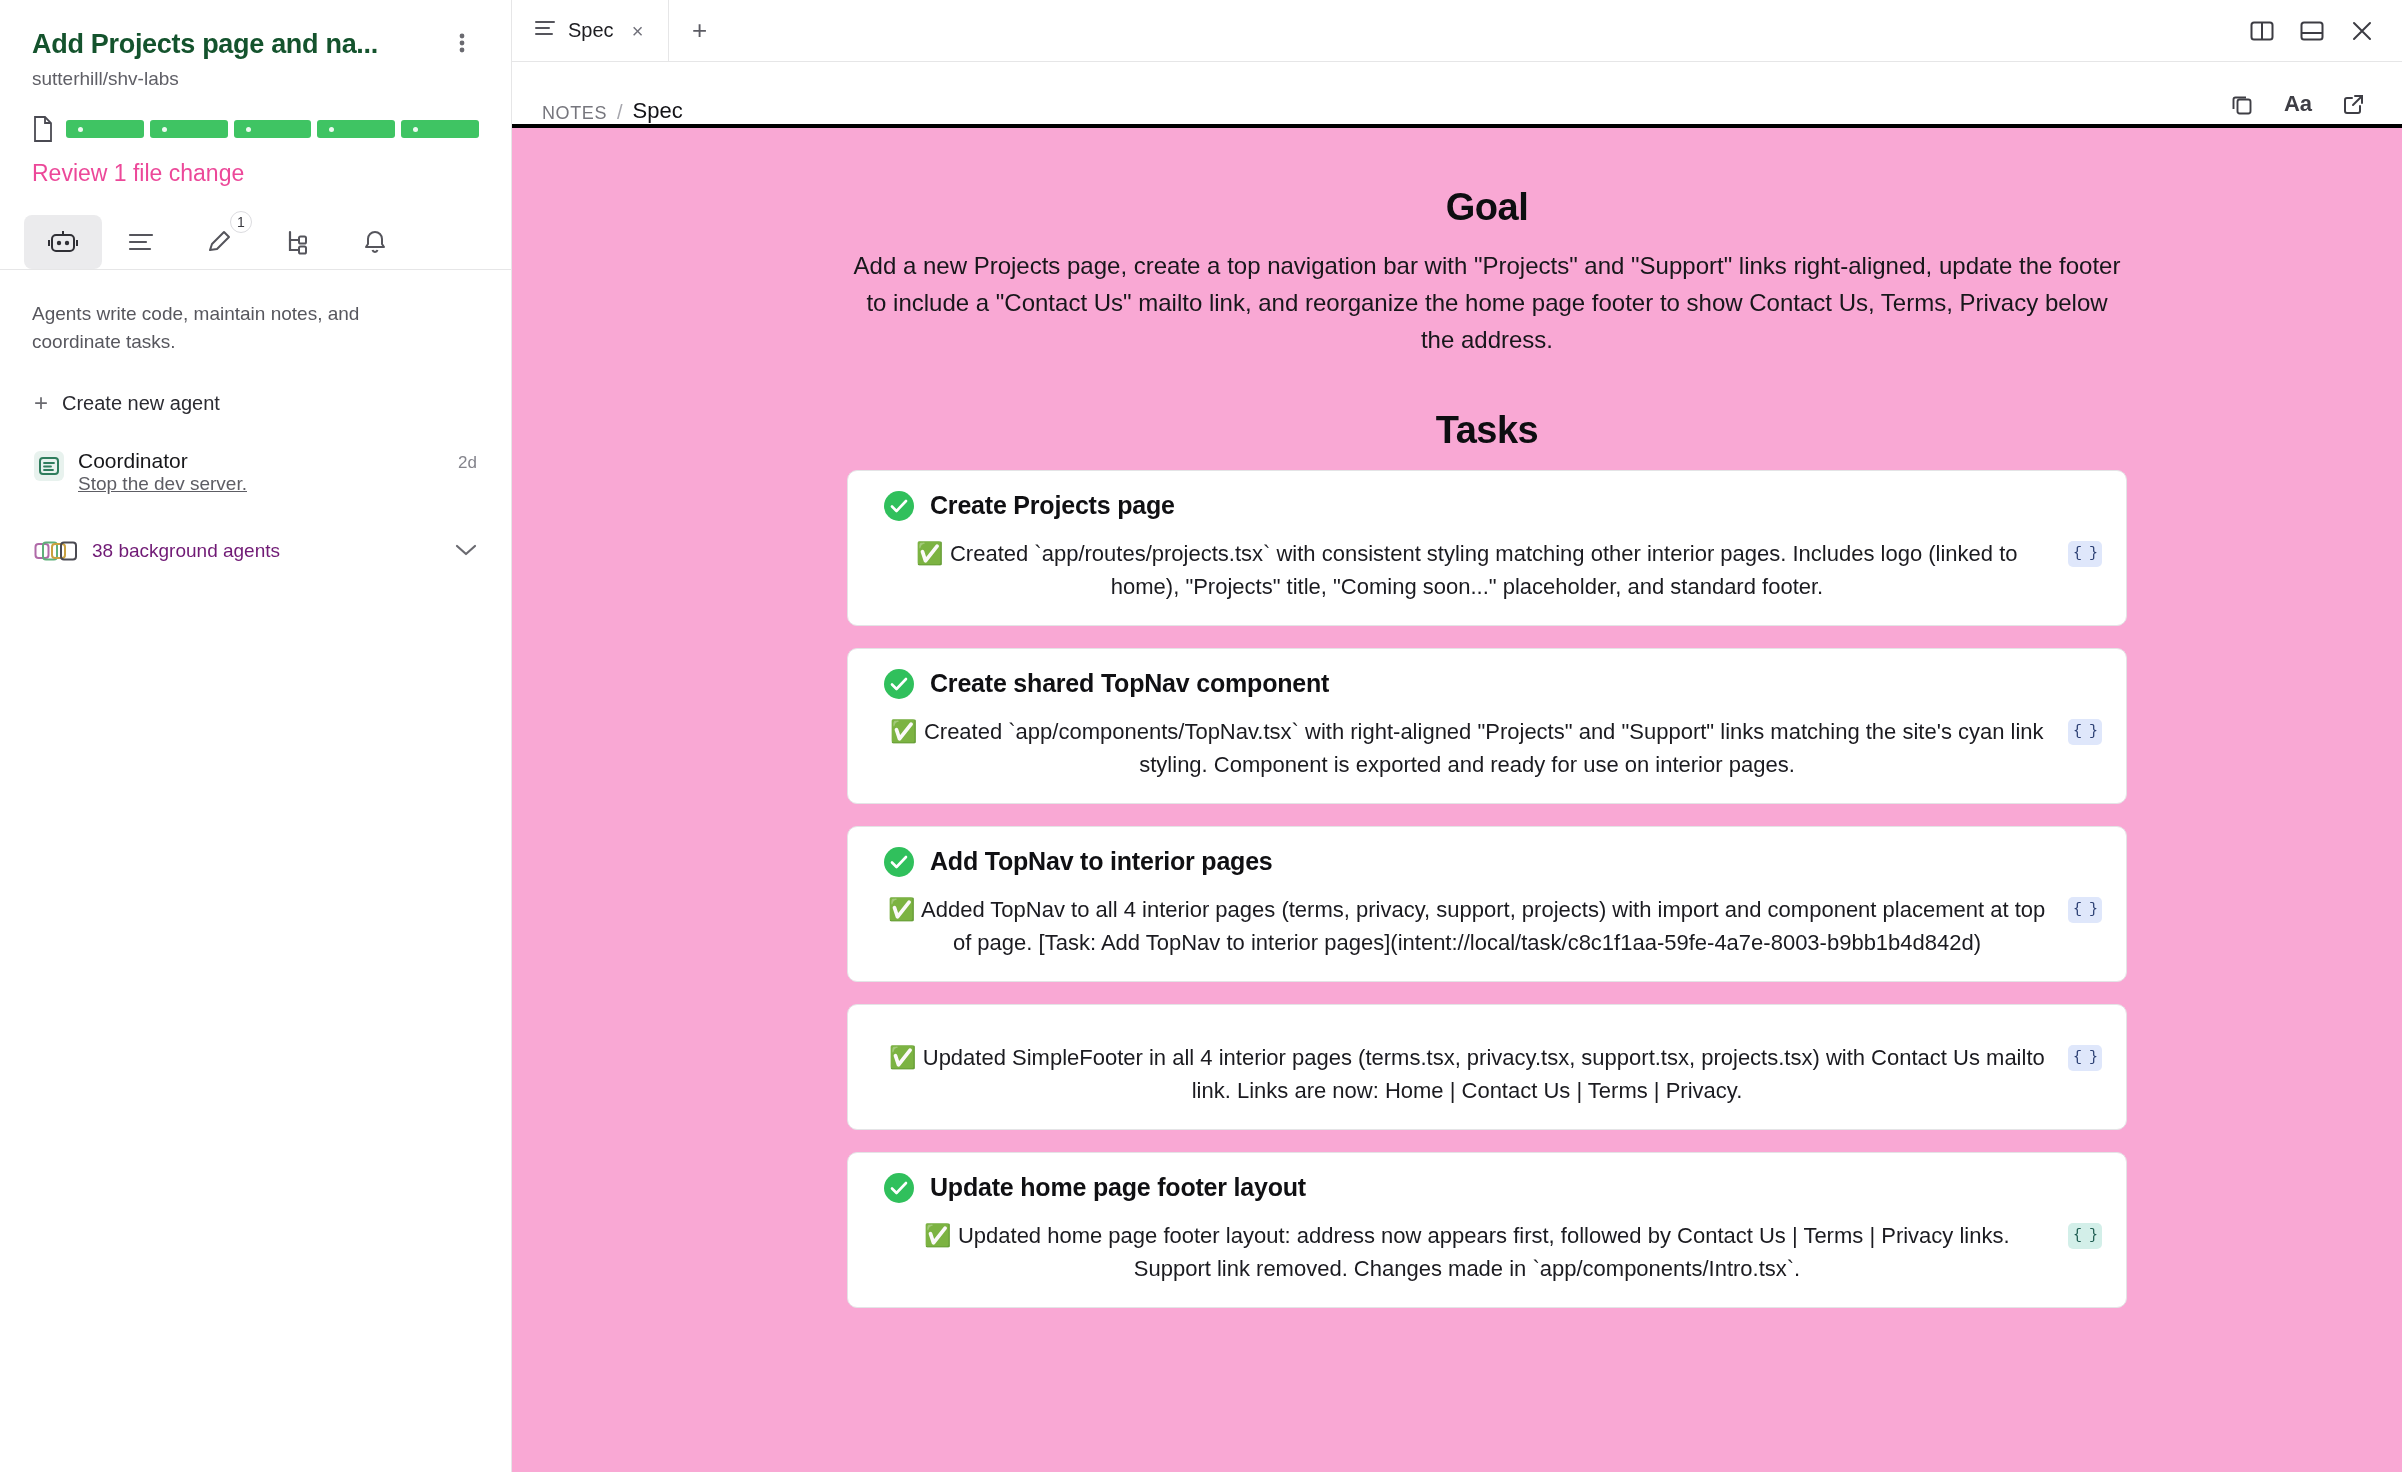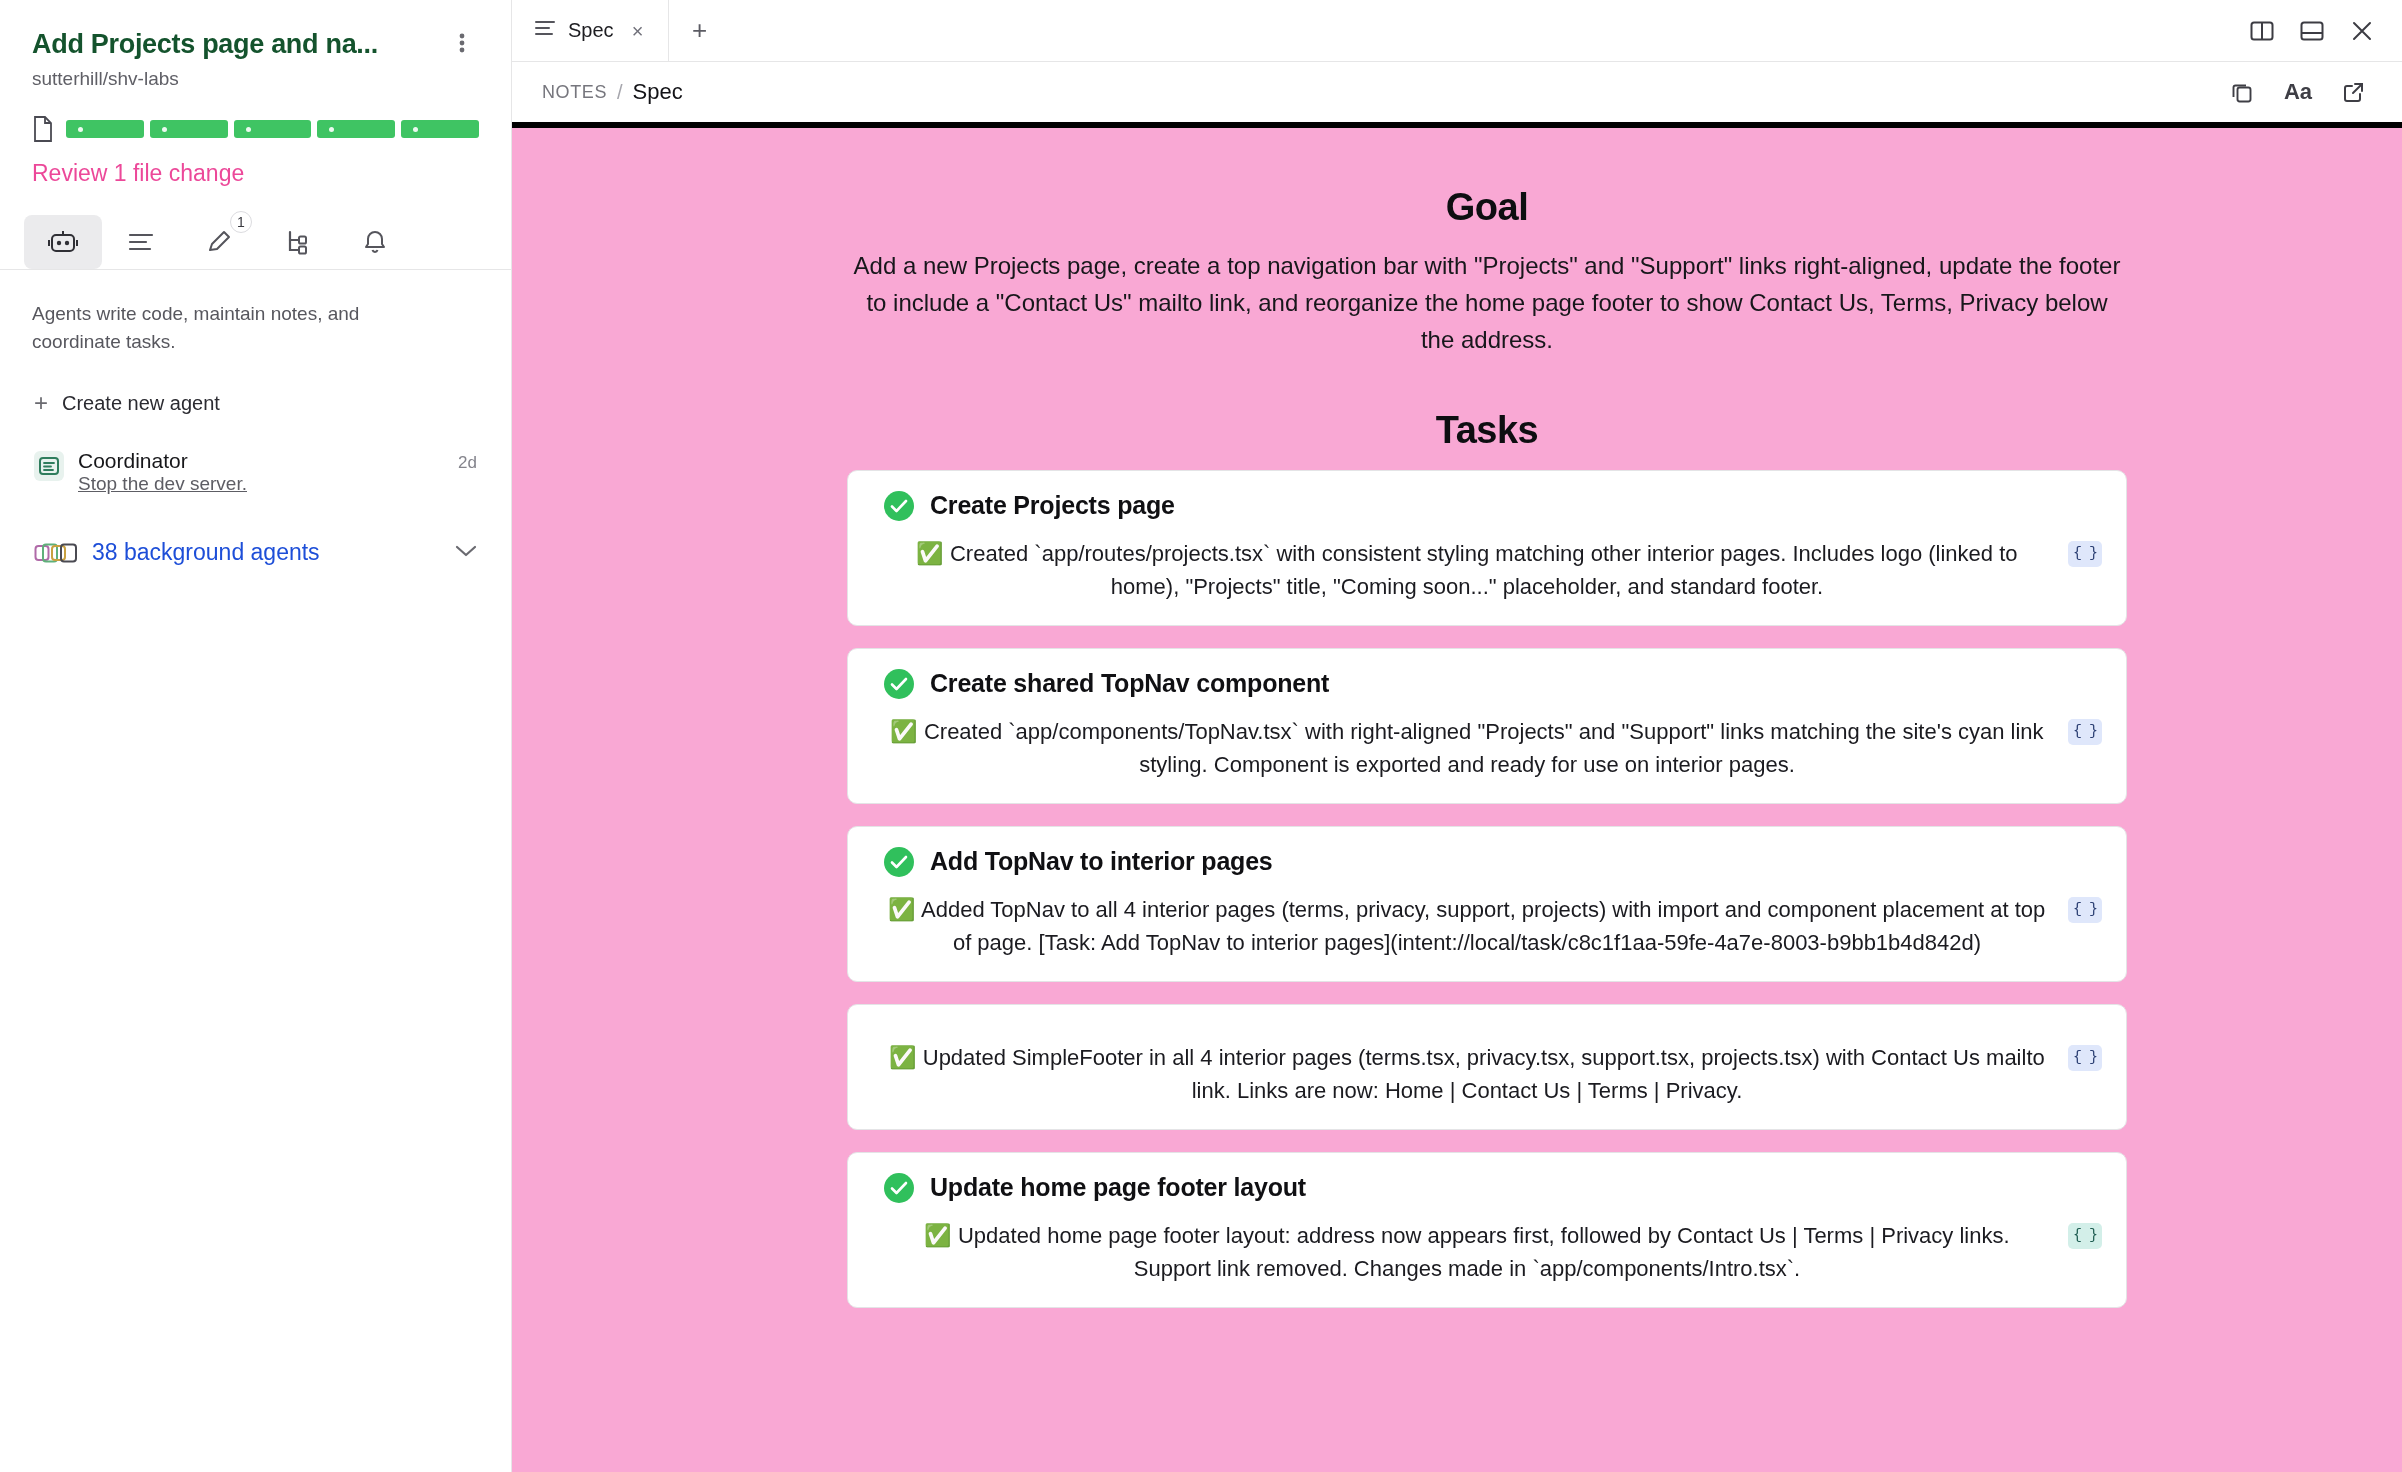--- a/index.html
+++ b/index.html
@@ -165,21 +165,21 @@
     padding: 10px 12px;
     display: flex; align-items: center; gap: 14px;
     border-radius: 8px;
     cursor: pointer;
   }
   .stack-icon {
     width: 44px; height: 24px;
     display: flex; align-items: center; justify-content: center;
     flex: 0 0 44px;
   }
-  .bg-label { font-size: 23px; color: #1d4ed8; flex: 1 1 auto; }
+  .bg-label { font-size: 19px; color: #701a75; flex: 1 1 auto; }
   .chev { color: #6a6a70; font-size: 18px; }
 
   
   .main { flex: 1 1 auto; height: 100%; display: flex; flex-direction: column; min-width: 0; }
 
   .tabstrip {
     height: 62px;
     display: flex; align-items: stretch;
     border-bottom: 1px solid #e6e6e7;
     background: #ffffff;
@@ -207,23 +207,23 @@
   .tabstrip-spacer { flex: 1 1 auto; }
   .win-actions { display: flex; align-items: center; gap: 6px; padding-right: 18px; }
   .win-btn {
     width: 44px; height: 44px;
     display: flex; align-items: center; justify-content: center;
     color: #3c3c43; border-radius: 6px; cursor: pointer;
   }
 
   .breadcrumbbar {
     height: 66px;
-    display: flex; align-items: center;
+    display: flex; align-items: flex-end;
     padding: 0 28px 0 30px;
-    border-bottom: 6px solid #000000;
+    border-bottom: 4px solid #000000;
     background: #ffffff;
   }
   .crumb-root {
     font-size: 18px;
     letter-spacing: .6px;
     color: #76767d;
     cursor: pointer;
   }
   .crumb-sep { margin: 0 10px; color: #a6a6ad; font-size: 20px; }
   .crumb-cur { font-size: 22px; color: #121216; cursor: pointer; }

